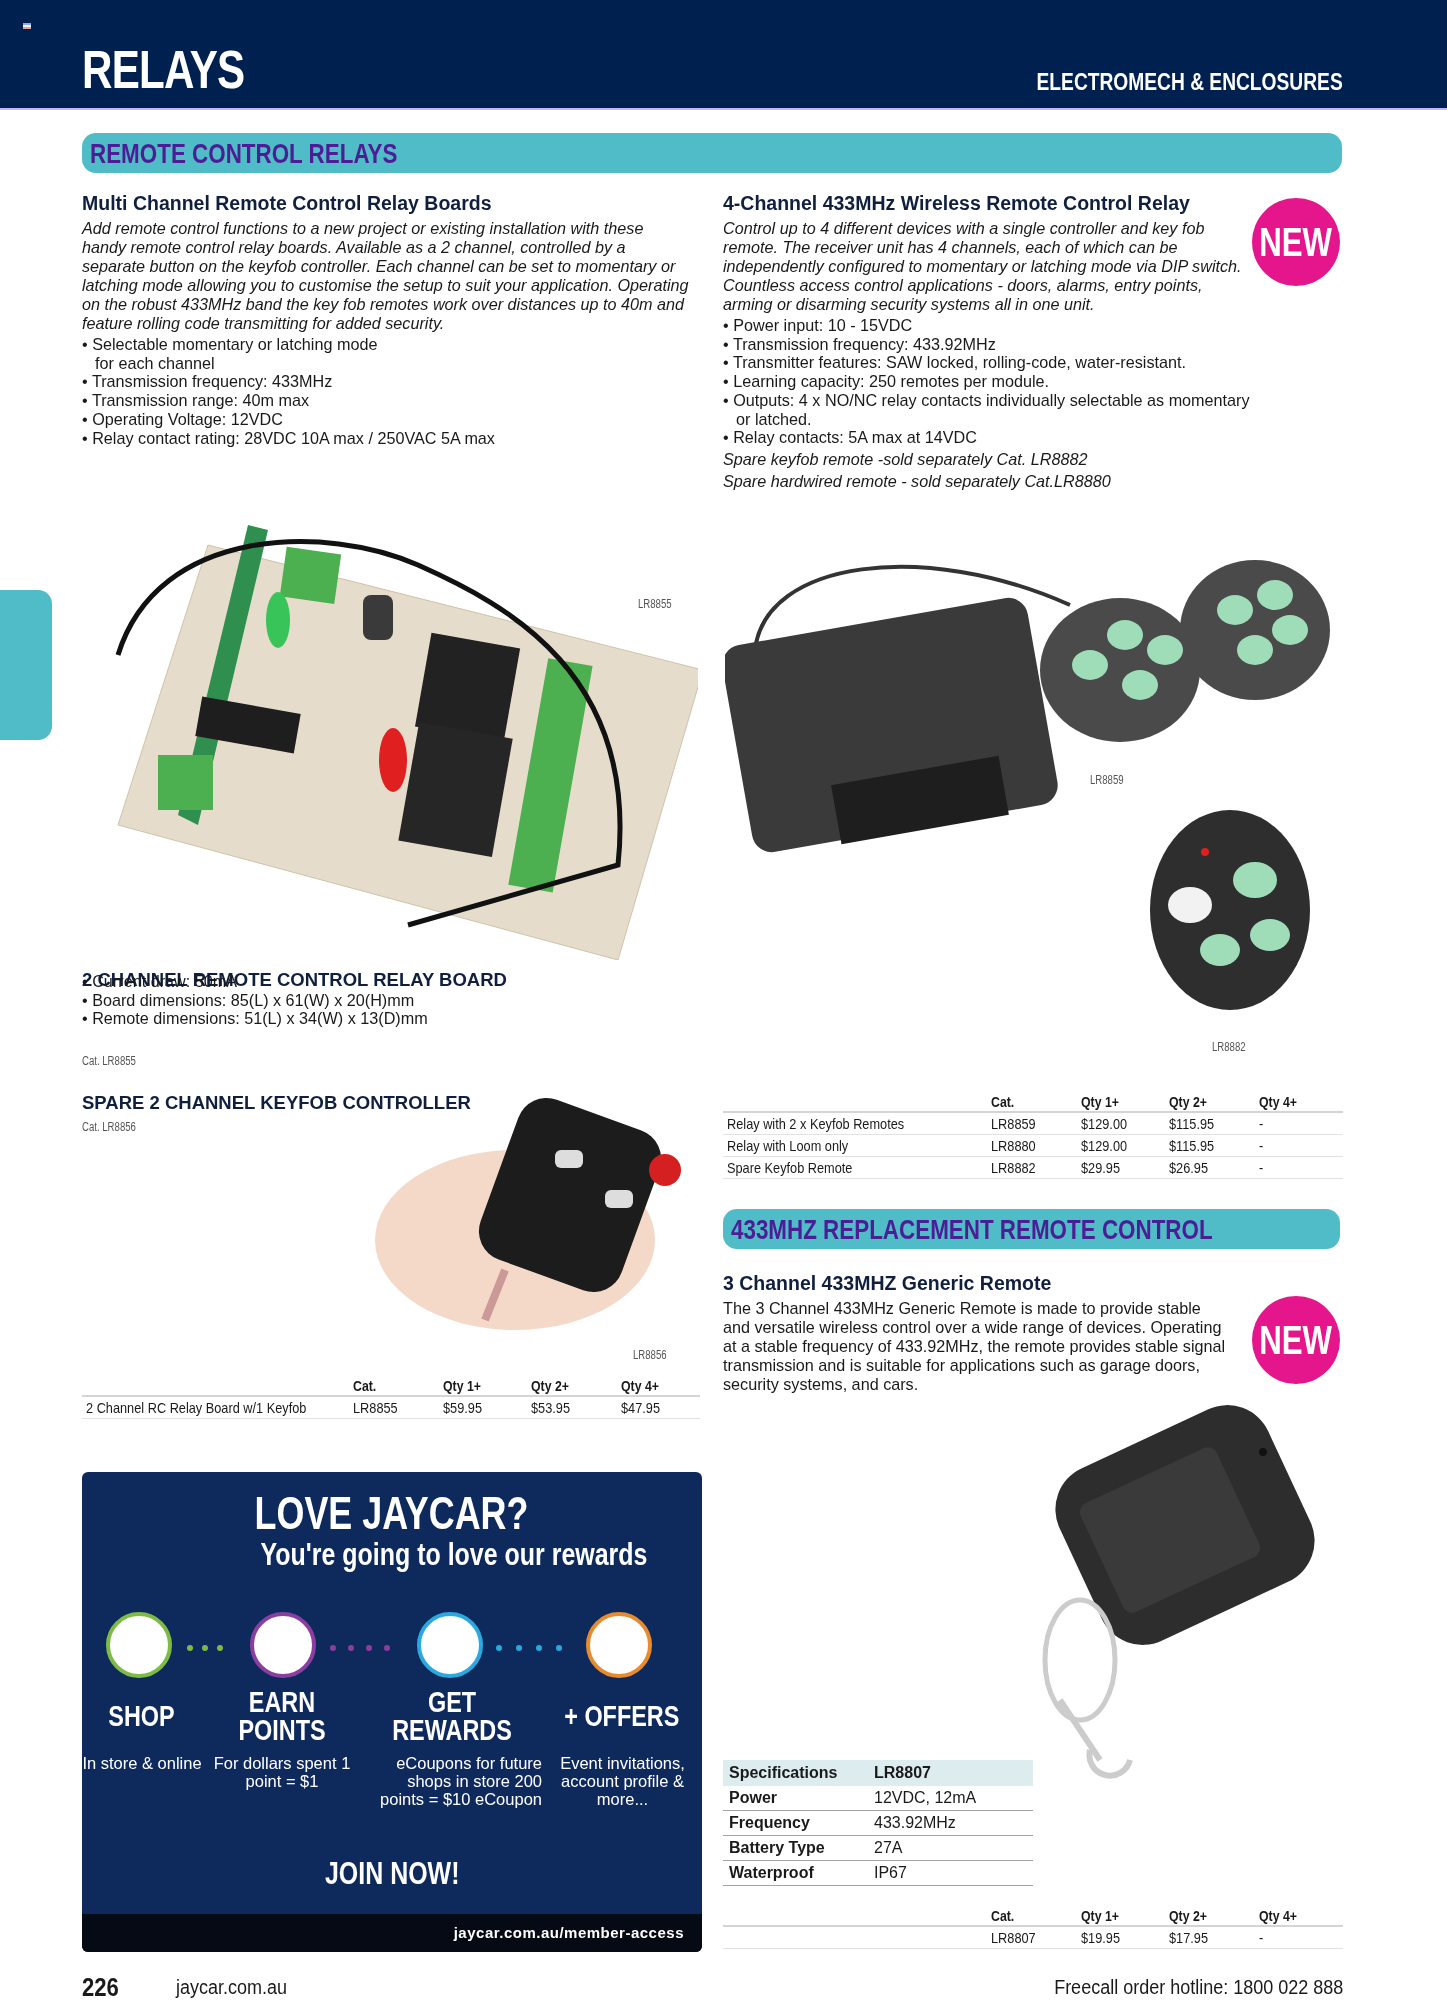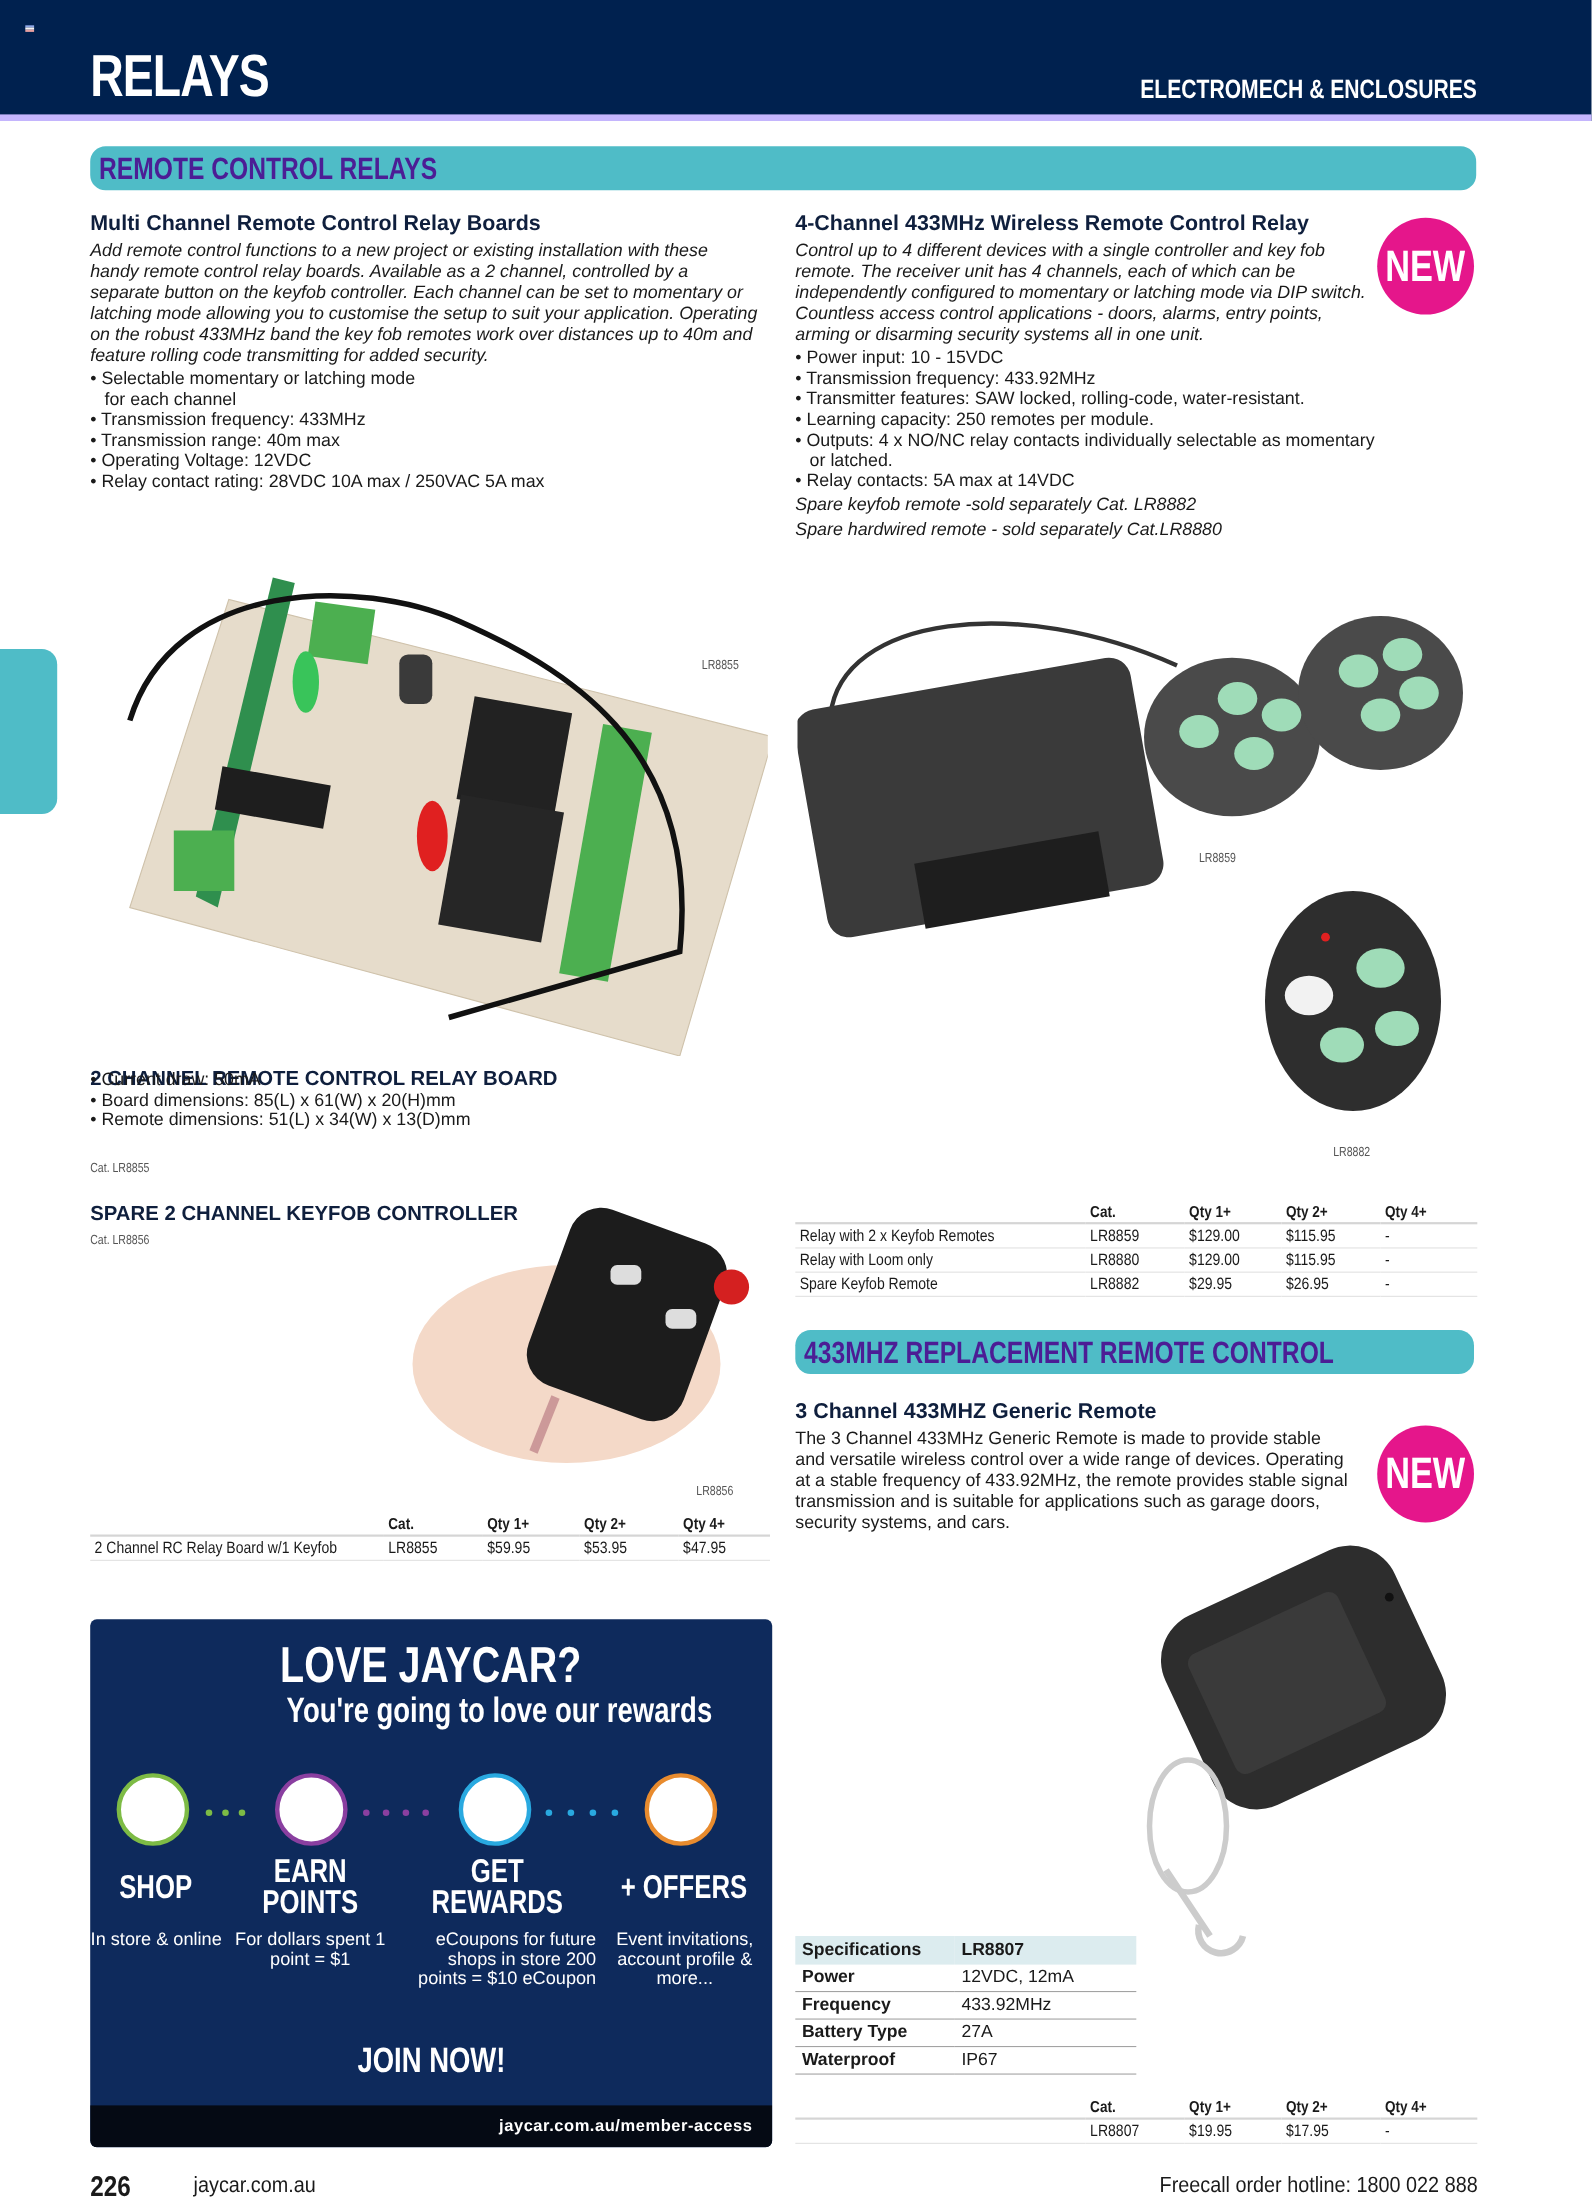--- a/index.html
+++ b/index.html
@@ -1,20 +1,20 @@
 <!DOCTYPE html>
 <html><head>
 <meta charset="utf-8">
 <style>
   * { box-sizing: border-box; margin: 0; padding: 0; }
   html, body { width: 1447px; height: 2000px; background: #ffffff; overflow: hidden; }
   body { position: relative; font-family: "Liberation Sans", sans-serif; color: #1a1a1a; }
 
   
-  .page-header { position: absolute; left: 0; top: 0; width: 1447px; height: 110px; background: #00214f; border-bottom: 6px solid #c4b5fd; }
+  .page-header { position: absolute; left: 0; top: 0; width: 1447px; height: 110px; background: #00214f; border-bottom: 2px solid #c4b5fd; }
   .flag-icon { position: absolute; left: 23px; top: 23px; width: 8px; height: 7px; }
   .flag-icon span { display: block; height: 2px; }
   .page-title { position: absolute; left: 82px; top: 42px; color: #fff; font-size: 54px; font-weight: 700; letter-spacing: -1px; transform: scaleX(0.78); transform-origin: left top; line-height: 1; }
   .category-title { position: absolute; right: 104px; top: 70px; color: #fff; font-size: 24px; font-weight: 700; transform: scaleX(0.8); transform-origin: right top; line-height: 1; white-space: nowrap; }
 
   
   .banner { position: absolute; background: #4fbcc7; border-radius: 14px; color: #4c1d95; font-weight: 700; line-height: 1; }
   .banner span { display: inline-block; transform: scaleX(0.8); transform-origin: left center; white-space: nowrap; }
   .banner-1 { left: 82px; top: 133px; width: 1260px; height: 40px; font-size: 28px; padding: 7px 8px; }
   .banner-2 { left: 723px; top: 1209px; width: 617px; height: 40px; font-size: 28px; padding: 7px 8px; }

